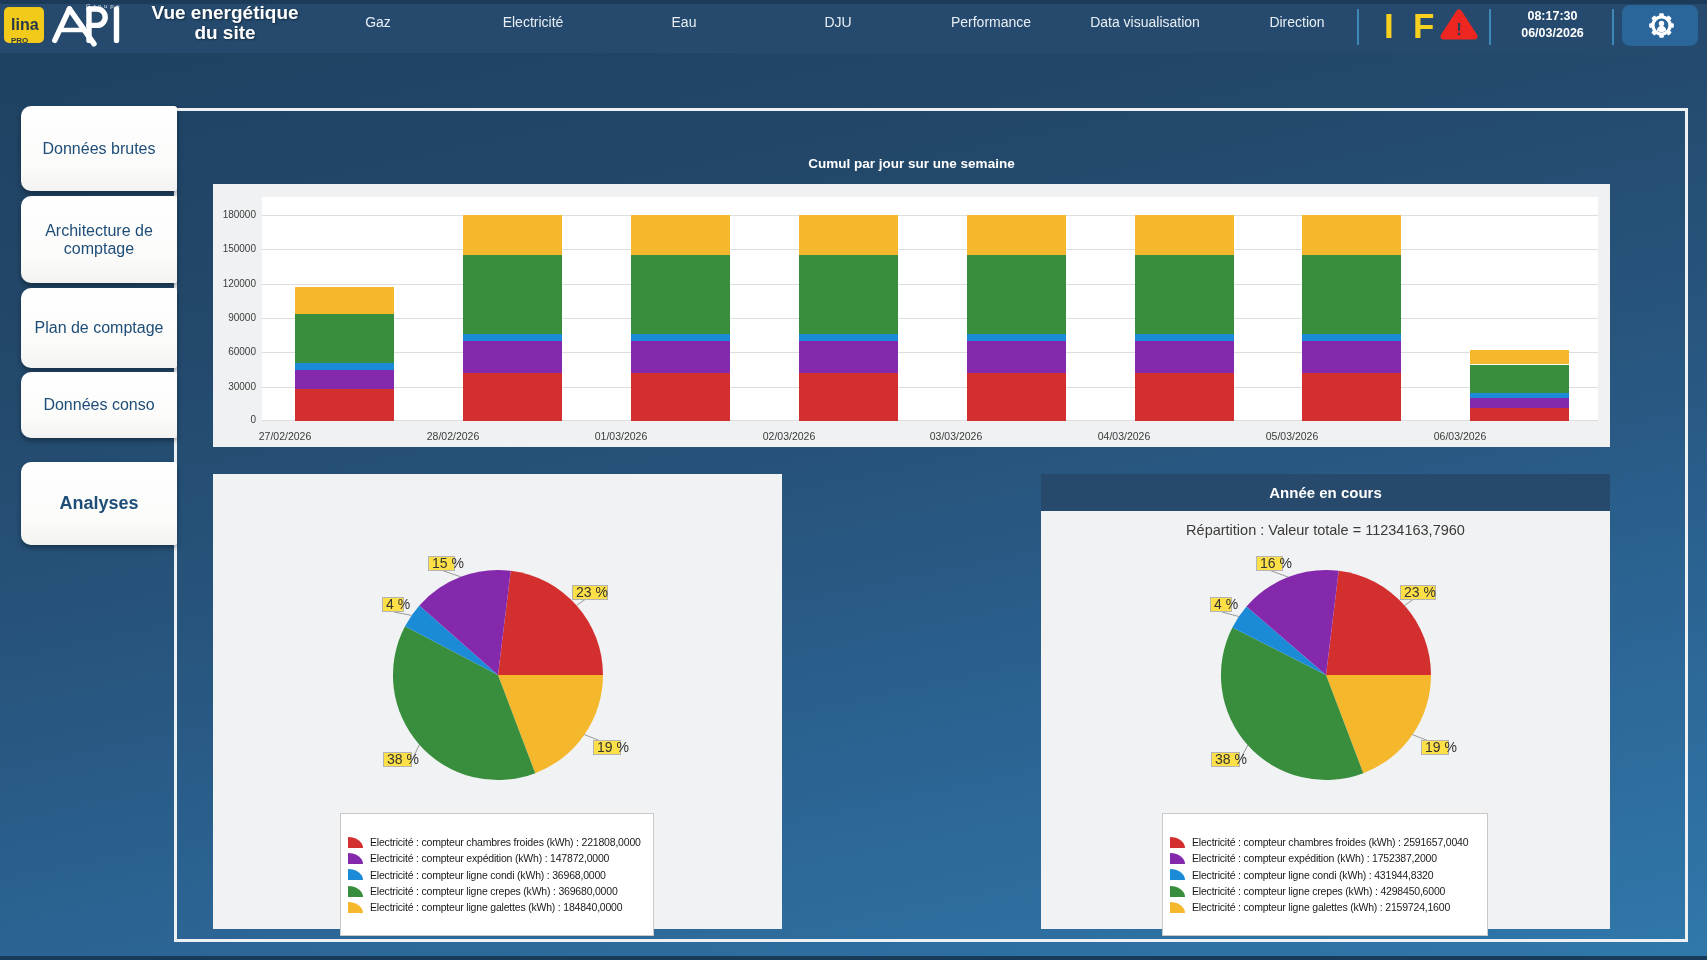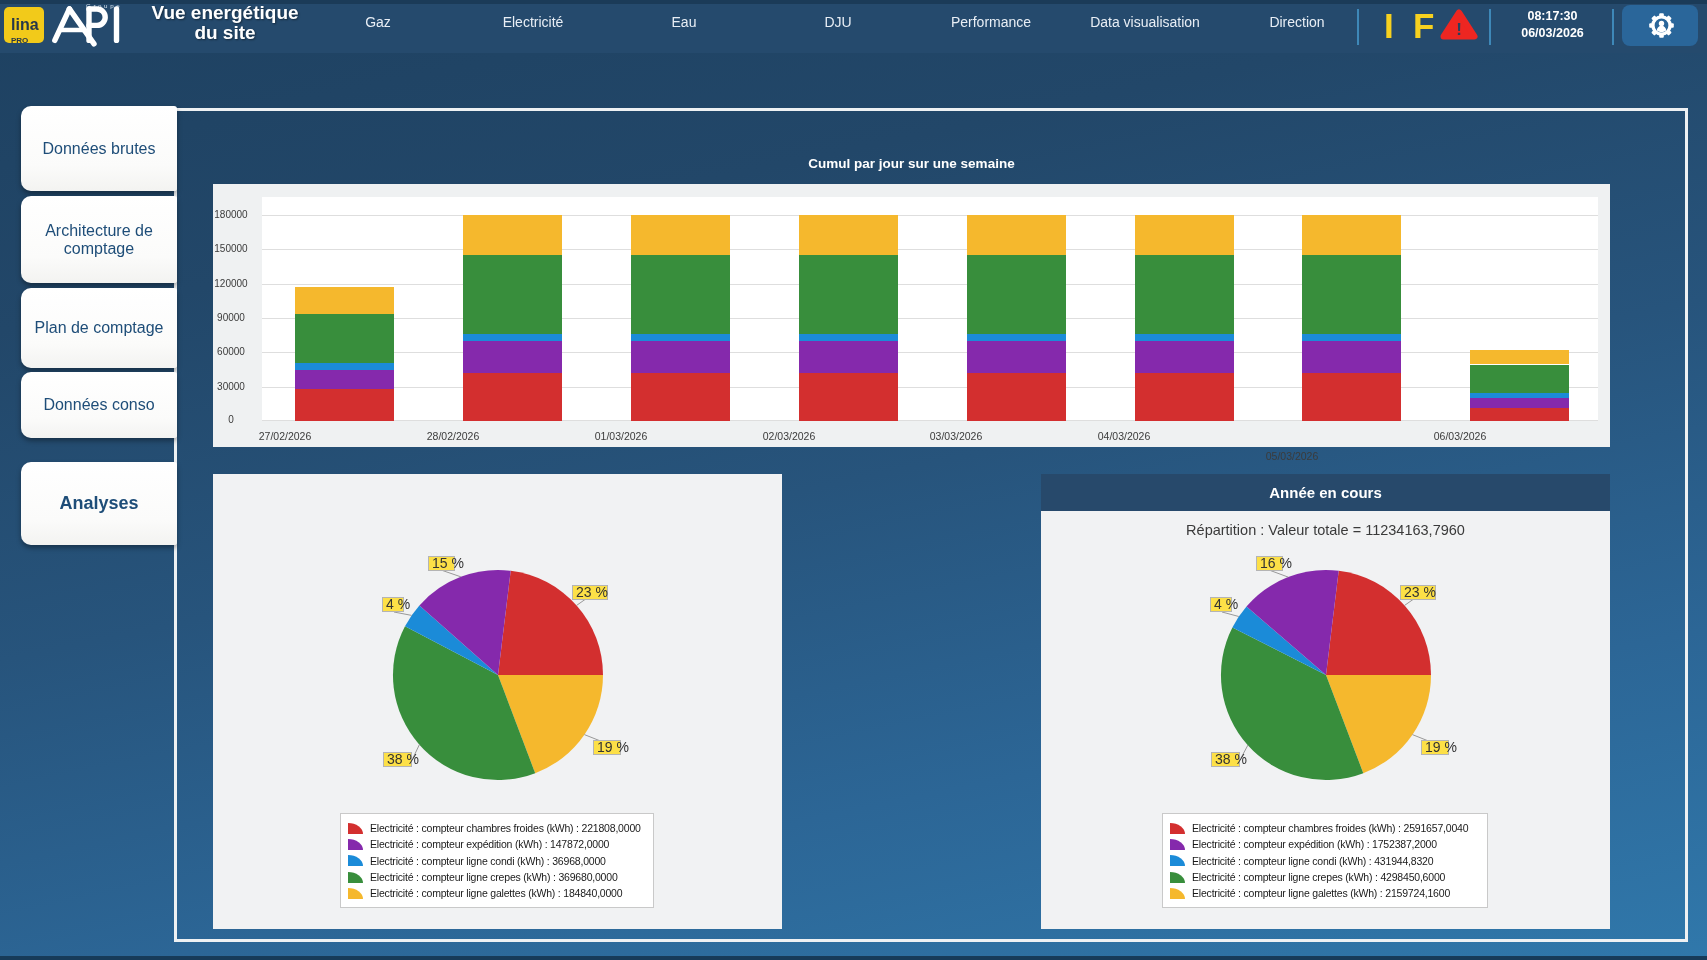--- a/index.html
+++ b/index.html
@@ -23,29 +23,29 @@
 #clock{left:1505px;top:8px;width:95px;text-align:center;color:#fff;font-size:12.5px;font-weight:bold;line-height:17px;}
 #gearbtn{left:1622px;top:5px;width:76px;height:41px;background:#2a669a;border-radius:8px;}
 
 #frame{left:174px;top:108px;width:1514px;height:834px;border:3px solid #eef1f3;box-sizing:border-box;}
 .tab{left:21px;width:156px;background:linear-gradient(180deg,#ffffff 0%,#fbfbfa 70%,#f3f3f1 100%);border-radius:10px 3px 3px 10px;color:#1e4d78;display:flex;align-items:center;justify-content:center;text-align:center;font-size:16px;box-shadow:0 3px 5px rgba(0,0,0,0.35);}
 
 #chartpanel{left:213px;top:184px;width:1397px;height:263px;background:#eff1f2;}
 #charttitle{left:213px;top:156px;width:1397px;text-align:center;color:#fff;font-weight:bold;font-size:13.5px;}
 #plot{left:262px;top:197px;width:1336px;height:224px;background:#fff;}
 .grid{left:262px;width:1336px;height:1px;background:#dedede;}
-.ylab{width:50px;text-align:center;color:#3b3b3b;font-size:10px;line-height:10px;}
+.ylab{width:50px;text-align:right;color:#3b3b3b;font-size:10px;line-height:10px;}
 .xlab{top:430px;width:80px;text-align:center;color:#3b3b3b;font-size:10.5px;}
 .seg{width:99px;}
 .cred{background:#d32f2f;}.cpur{background:#8529ac;}.cblu{background:#1b8bd8;}.cgre{background:#388e3c;}.cyel{background:#f5b82d;}
 
 .panel{top:474px;width:569px;height:455px;background:#f1f2f3;}
 .phead{position:absolute;left:0;top:0;width:100%;height:37px;background:#27496b;color:#fff;font-weight:bold;font-size:15px;text-align:center;line-height:37px;}
 .ptitle{position:absolute;left:0;top:48px;width:100%;text-align:center;color:#3a3a3a;font-size:14.5px;}
-.legend{position:absolute;background:#fff;border:1px solid #c9c9c9;font-size:10.5px;color:#1a1a1a;padding:6px 0;box-sizing:border-box;}
+.legend{position:absolute;background:#fff;border:1px solid #c9c9c9;font-size:10.5px;color:#1a1a1a;padding:20px 0;box-sizing:border-box;}
 .lrow{height:16.3px;display:flex;align-items:center;white-space:nowrap;overflow:hidden;letter-spacing:-0.2px;}
 .sw{width:15px;height:11px;border-radius:0 100% 0 0;margin-left:7px;margin-right:7px;flex:none;}
 .callout{position:absolute;background:#fde047;border:1px solid #b4b4b4;font-size:14px;color:#333;padding:1px 3px;line-height:11px;white-space:nowrap;}
 </style>
 </head>
 <body>
 <div id="topstrip" class="abs"></div>
 <div class="abs" style="left:0;top:956px;width:1707px;height:4px;background:#173b59;"></div>
 <div id="header" class="abs"></div>
 
@@ -172,21 +172,21 @@
 <div class="abs seg cblu" style="left:1470.3px;top:392.7px;height:5.0px;"></div>
 <div class="abs seg cgre" style="left:1470.3px;top:364.5px;height:28.3px;"></div>
 <div class="abs seg cyel" style="left:1470.3px;top:350.4px;height:14.1px;"></div>
 
 <div class="abs xlab" style="left:245px;">27/02/2026</div>
 <div class="abs xlab" style="left:413px;">28/02/2026</div>
 <div class="abs xlab" style="left:581px;">01/03/2026</div>
 <div class="abs xlab" style="left:749px;">02/03/2026</div>
 <div class="abs xlab" style="left:916px;">03/03/2026</div>
 <div class="abs xlab" style="left:1084px;">04/03/2026</div>
-<div class="abs xlab" style="left:1252px;margin-top:20px;">05/03/2026</div>
+<div class="abs xlab" style="left:1252px;">05/03/2026</div>
 <div class="abs xlab" style="left:1420px;">06/03/2026</div>
 
 <div class="abs panel" style="left:213px;">
 <svg class="abs" style="left:0;top:0;" width="569" height="455" viewBox="0 0 569 455">
       <path d="M285,201 L297.7,96.8 A105,105 0 0 1 390.0,201.0 Z" fill="#d32f2f"></path>
       <path d="M285,201 L390.0,201.0 A105,105 0 0 1 322.2,299.2 Z" fill="#f5b82d"></path>
       <path d="M285,201 L322.2,299.2 A105,105 0 0 1 192.0,152.2 Z" fill="#388e3c"></path>
       <path d="M285,201 L192.0,152.2 A105,105 0 0 1 206.4,131.4 Z" fill="#1b8bd8"></path>
       <path d="M285,201 L206.4,131.4 A105,105 0 0 1 297.7,96.8 Z" fill="#8529ac"></path>
 <line x1="363.6" y1="131.4" x2="377" y2="122" stroke="#999" stroke-width="1"></line>

